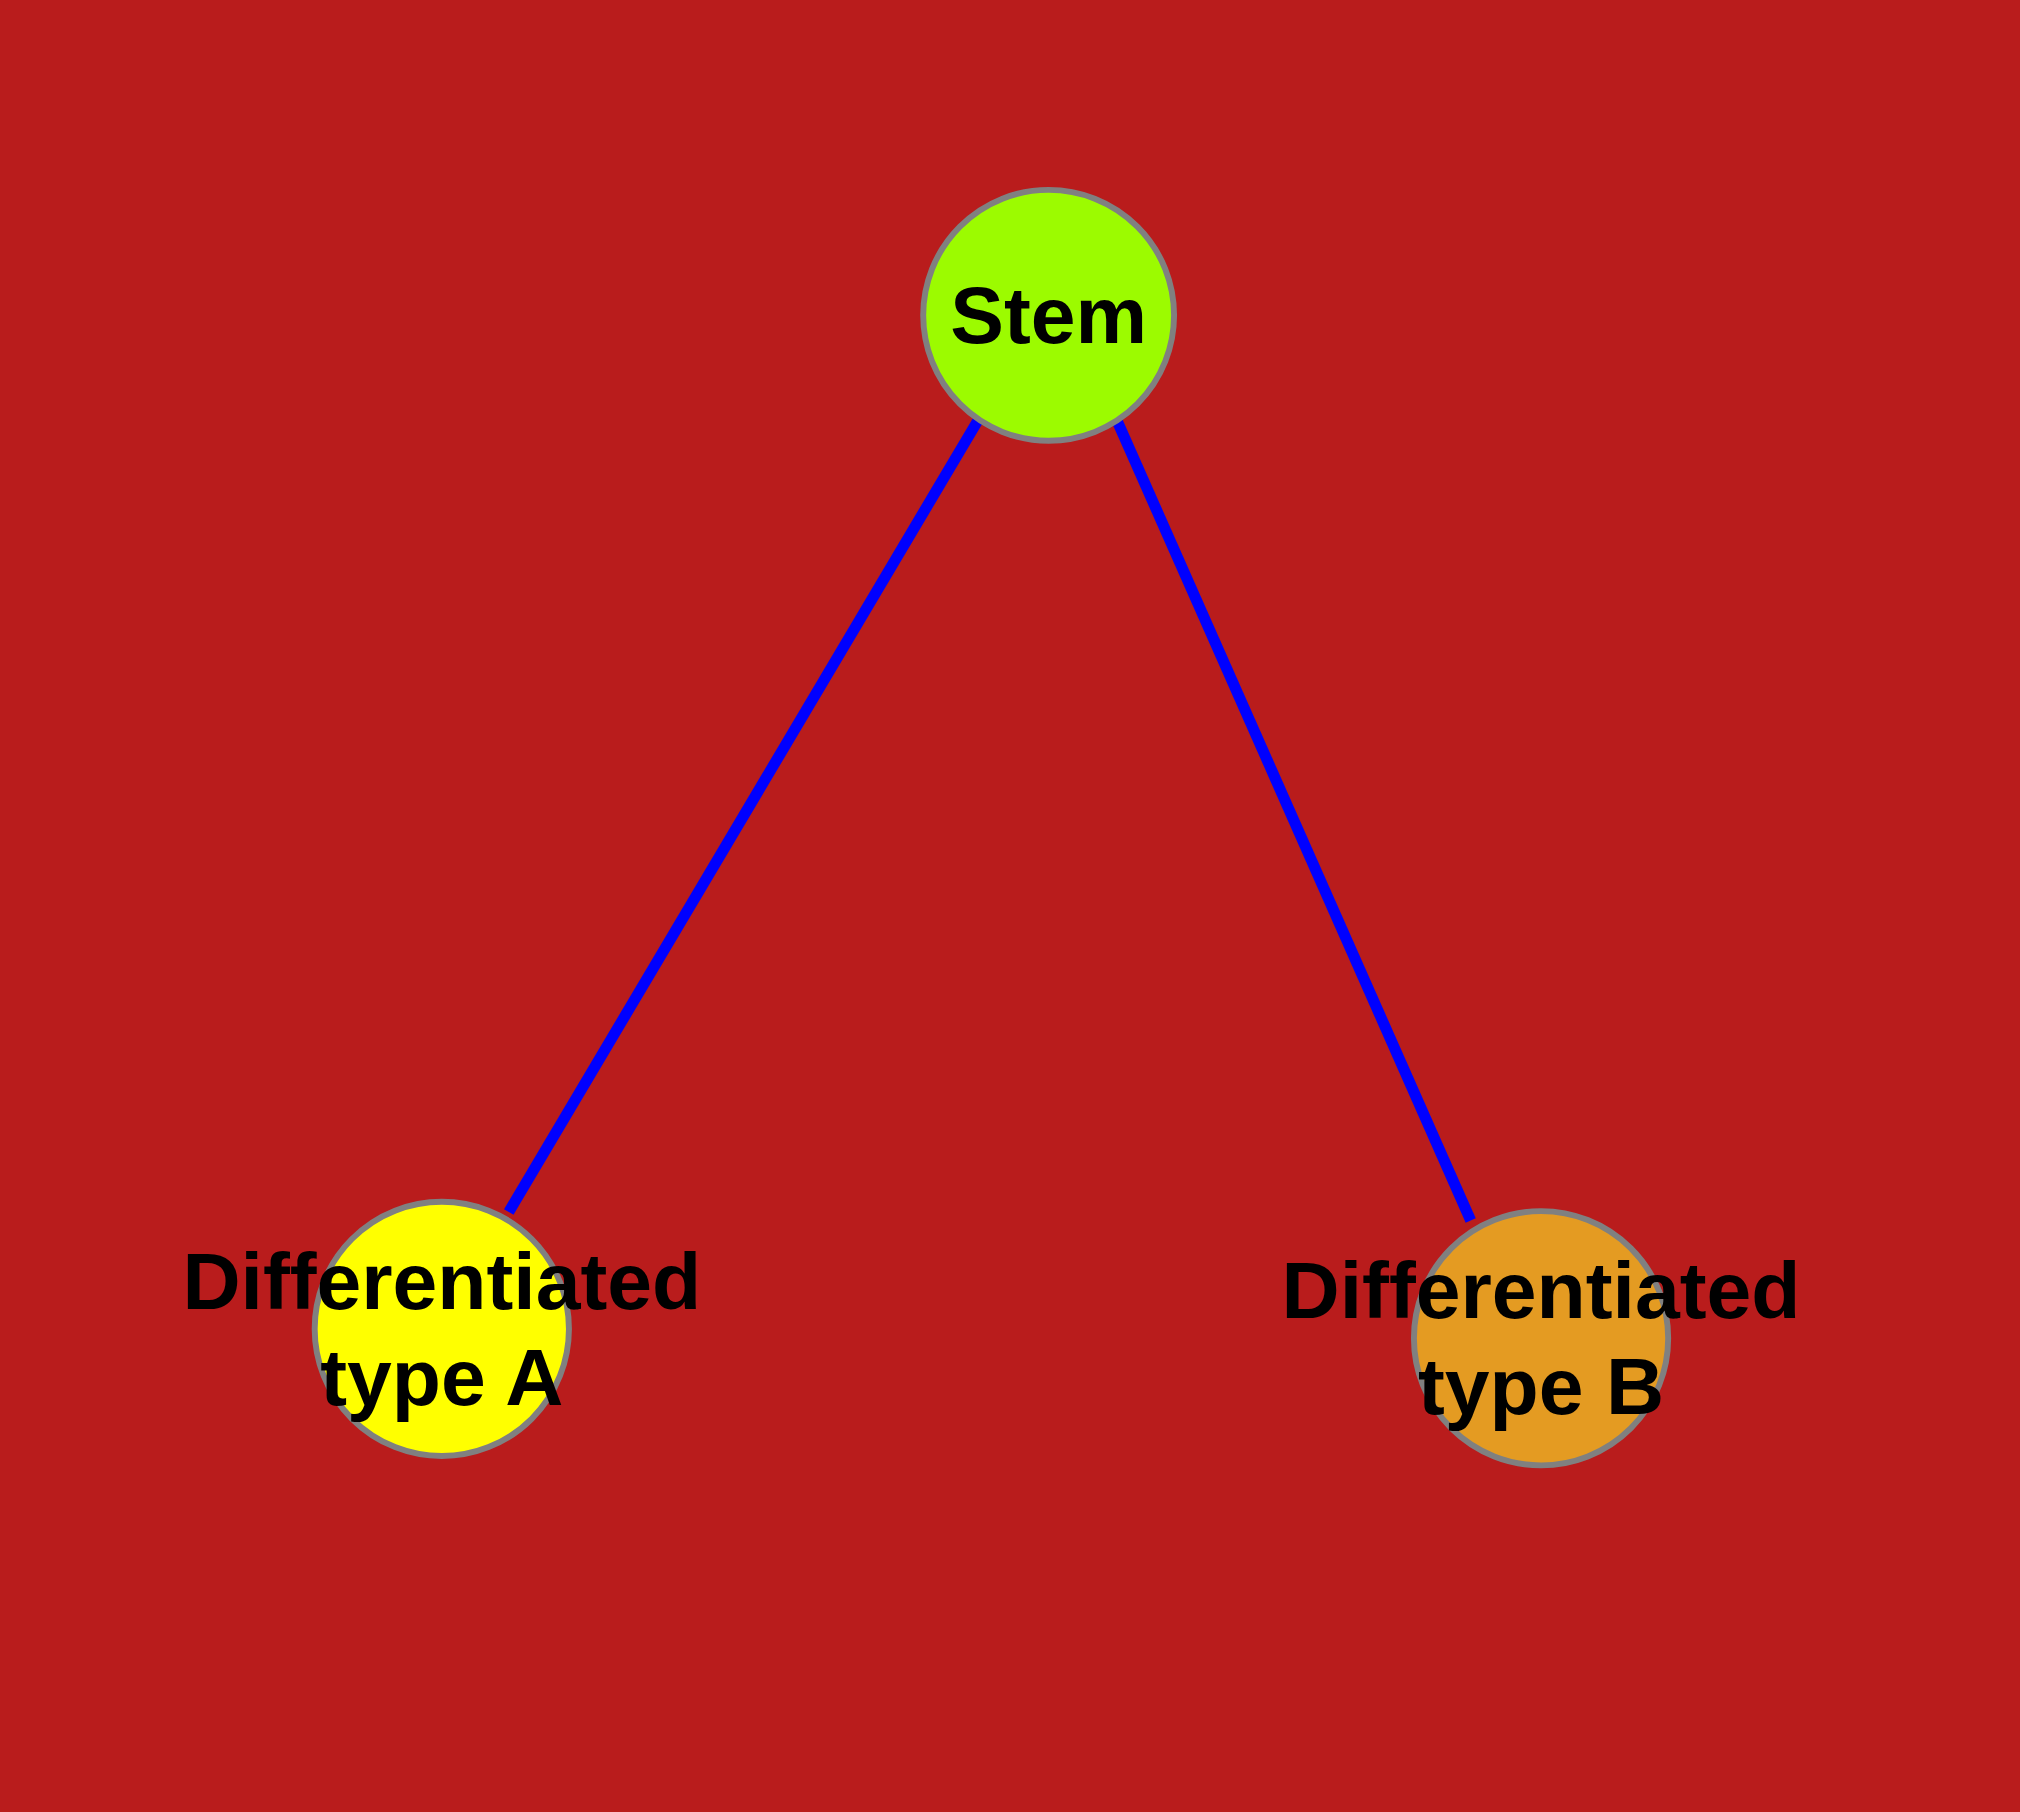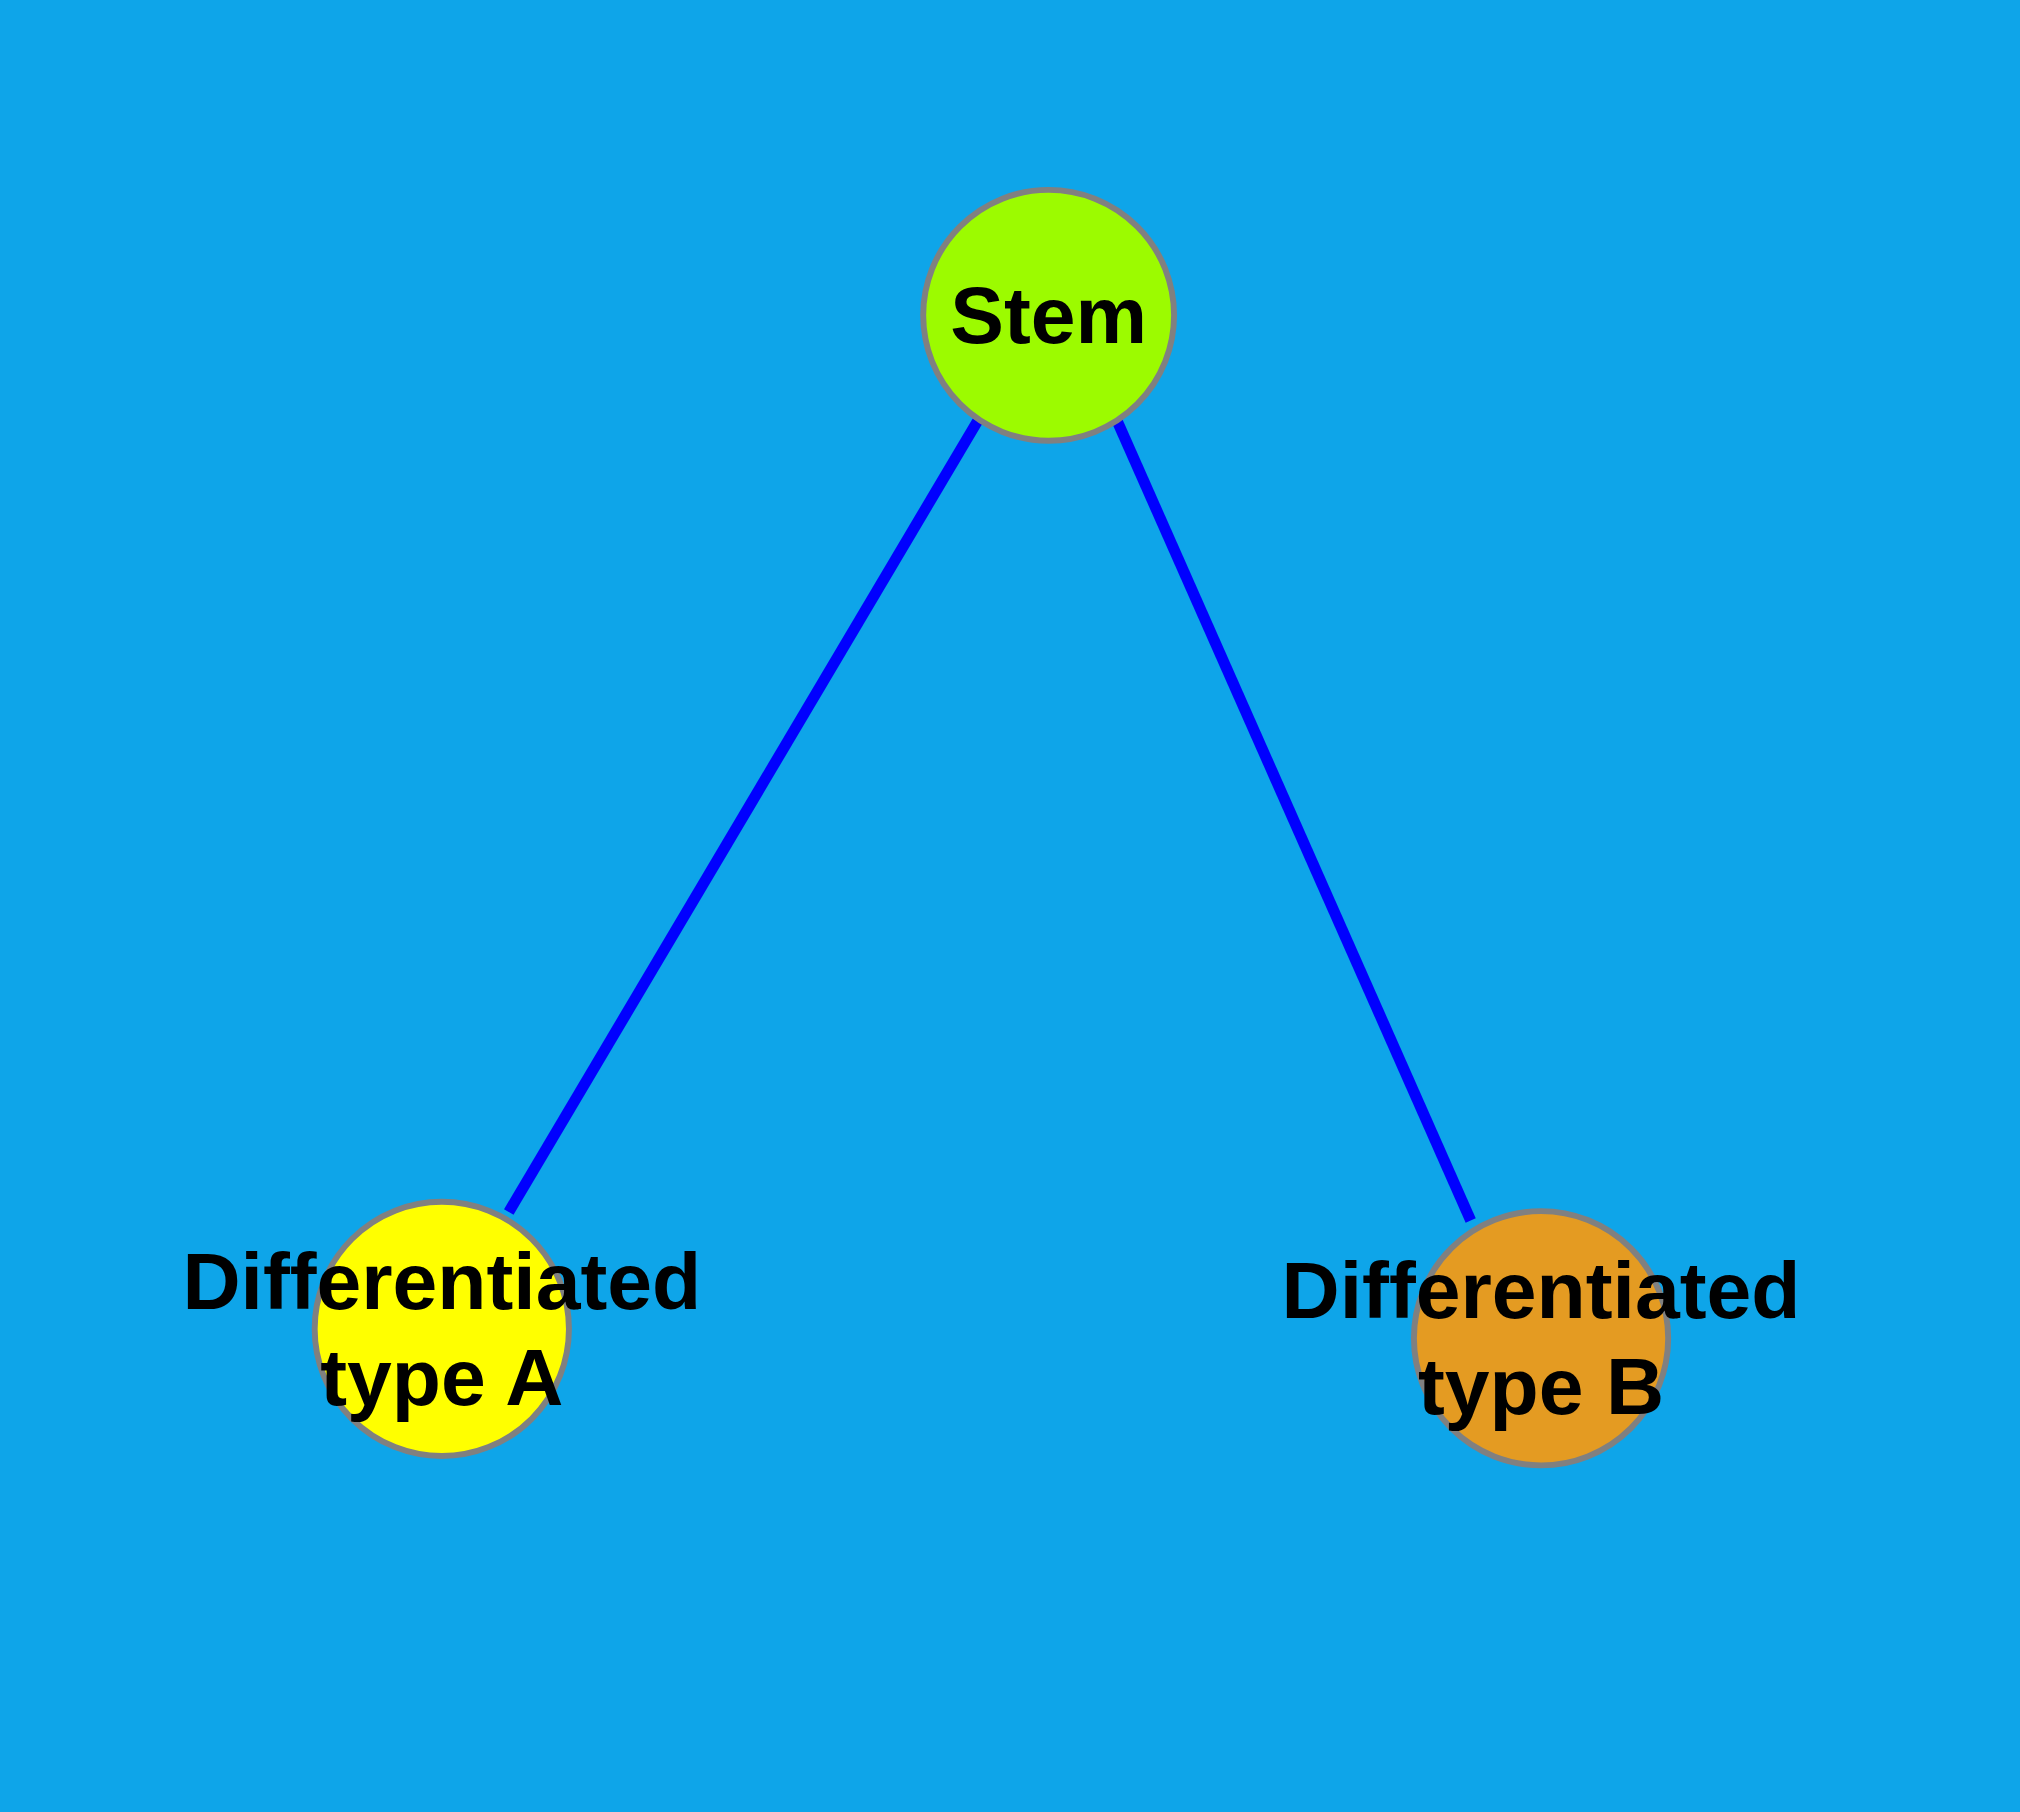--- a/index.html
+++ b/index.html
@@ -32,21 +32,21 @@
     font-size: 95px;
     fill: #000000;
     text-anchor: middle;
     dominant-baseline: alphabetic;
     white-space: pre;
   }
 </style>
 </head>
 <body>
 
-<div id="graph-canvas" style="background: #0ea5e9;">
+<div id="graph-canvas" style="background: #b91c1c;">
   <svg id="graph-svg" viewBox="0 0 2384 2138">
 
     <g>
       <line id="edge0" stroke-linecap="butt" x1="1153" y1="497" x2="600" y2="1430" stroke="#0000ff" stroke-width="13"></line>
       <line id="edge1" stroke-linecap="butt" x1="1318" y1="497" x2="1735" y2="1440" stroke="#0000ff" stroke-width="13"></line>
     </g>
 
     <g>
 
       <g>

